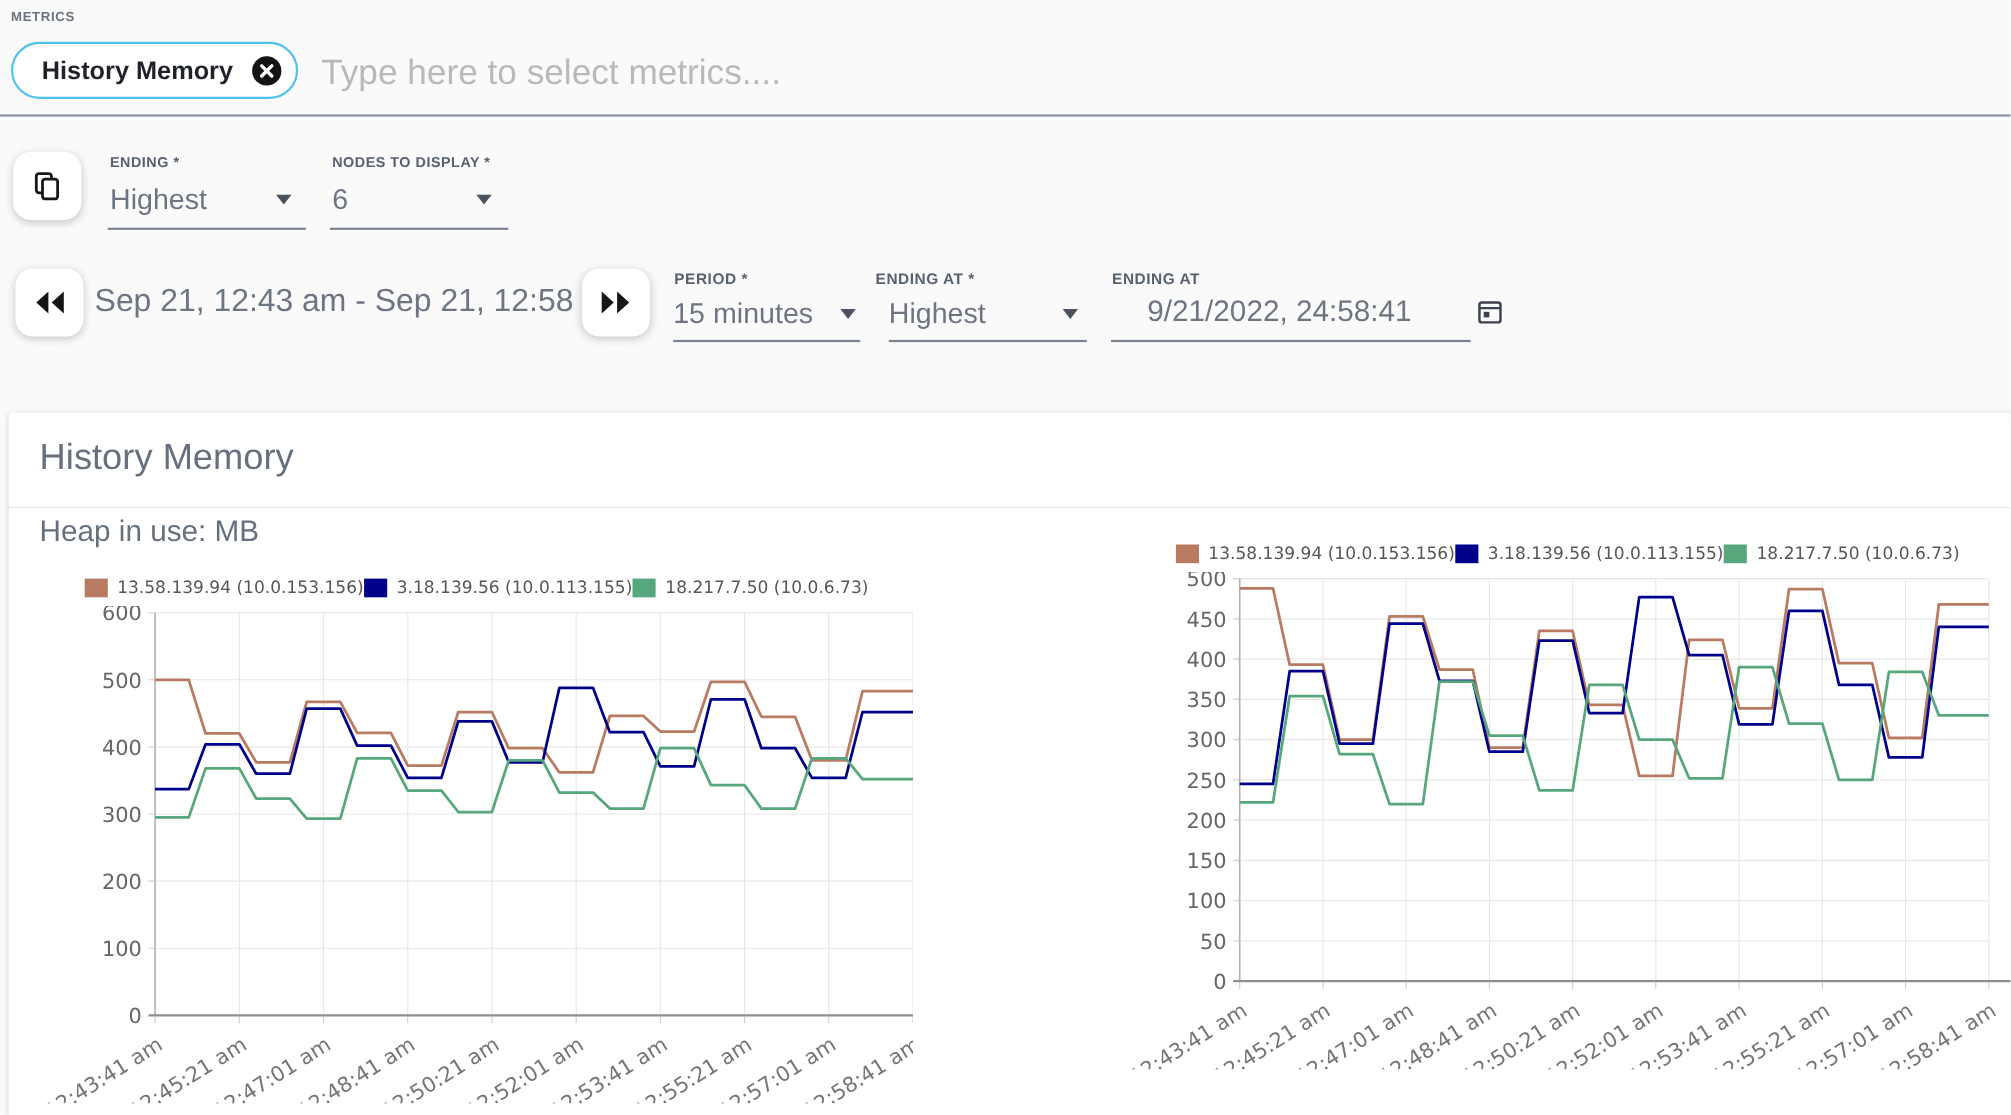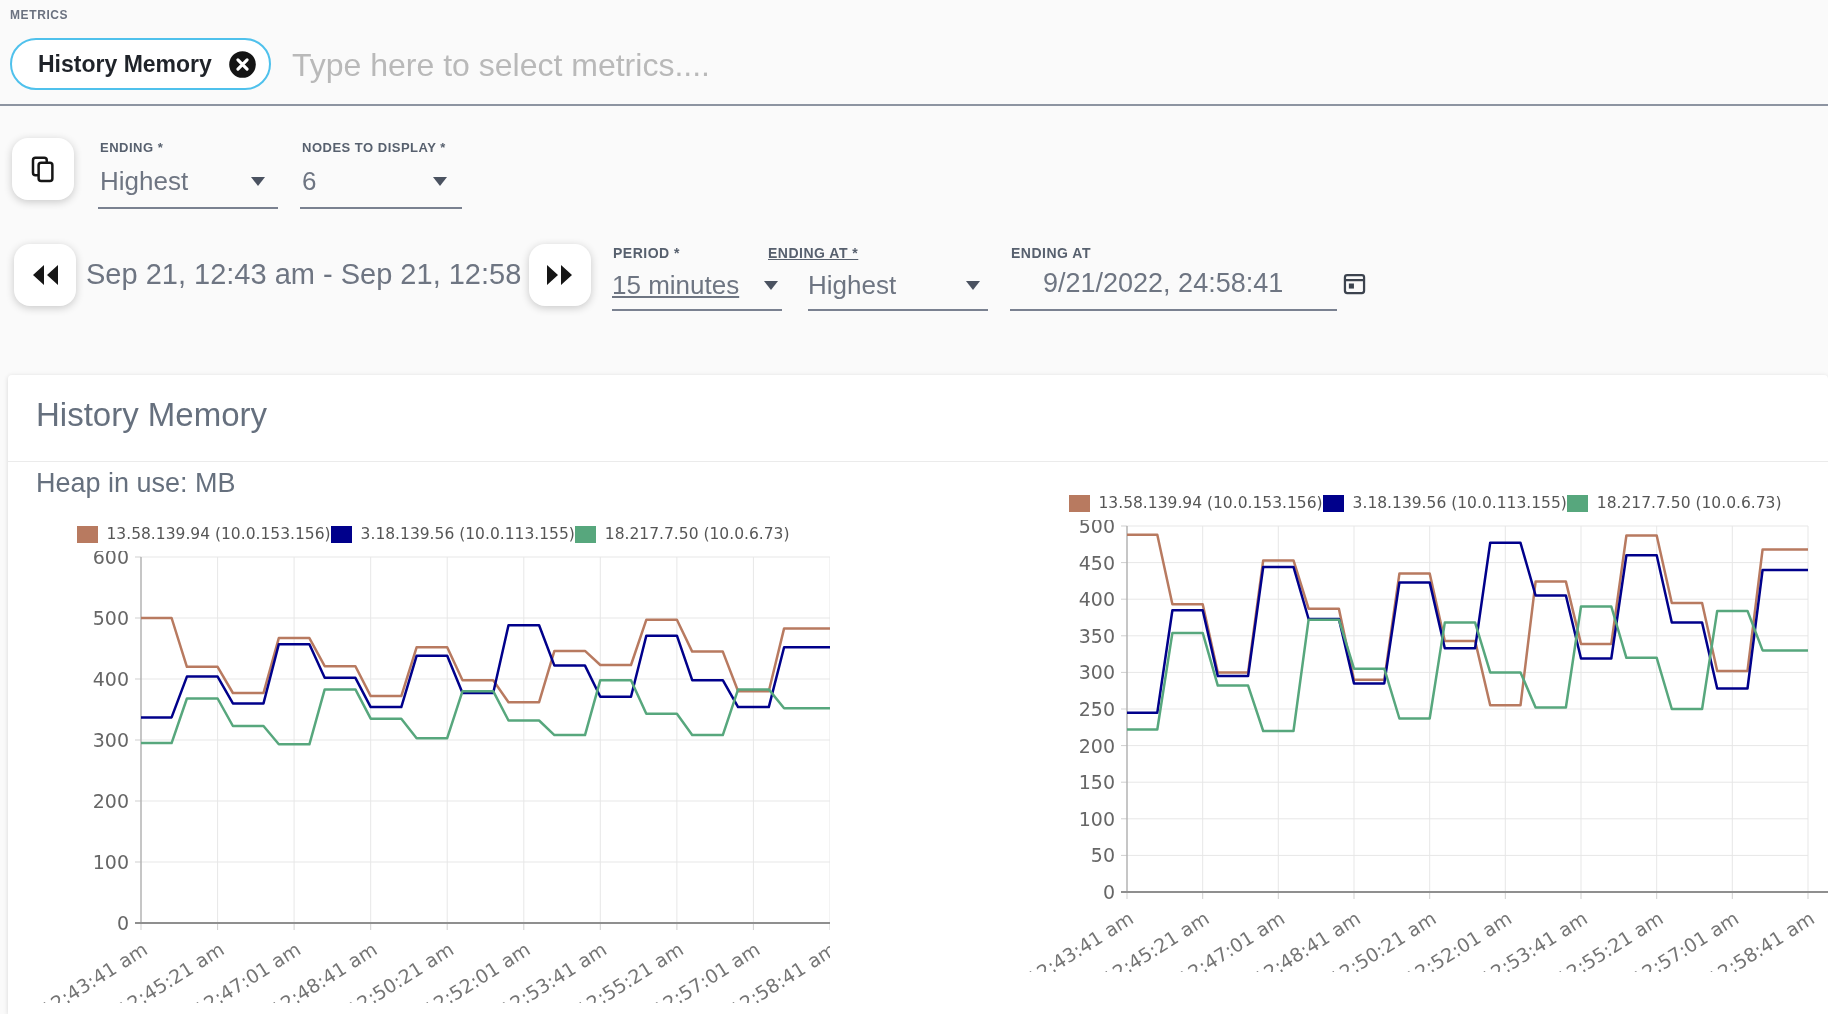--- a/index.html
+++ b/index.html
@@ -50,24 +50,24 @@
   .nodes-label { left:302px; top:140px; }
   .nodes-select { left:302px; top:166px; width:145px; }
   .nodes-underline { left:300px; top:207px; width:162px; }
 
   
   .rewind-btn { left:14px; top:244px; }
   .ff-btn { left:529px; top:244px; }
   .range-text { left:86px; top:258px; font-size:29px; color:#6e7582; white-space:nowrap; }
 
   .period-label { left:613px; top:245px; font-size:14px; }
-  .period-select { left:612px; top:270px; width:166px;text-decoration:underline; }
+  .period-select { left:612px; top:270px; width:166px; }
   .period-underline { left:612px; top:309px; width:170px; }
 
-  .endsel-label { left:768px; top:245px; font-size:14px;text-decoration:underline; }
+  .endsel-label { left:796px; top:245px; font-size:14px; }
   .endsel-select { left:808px; top:270px; width:172px; }
   .endsel-underline { left:808px; top:309px; width:180px; }
 
   .endinp-label { left:1011px; top:245px; font-size:14px; }
   .endinp-field { left:1043px; top:268px; width:325px; display:flex;
     align-items:center; justify-content:space-between; cursor:pointer; }
   .endinp-value { font-size:27px; color:#6e7582; white-space:nowrap; }
   .endinp-underline { left:1010px; top:309px; width:327px; }
   .cal-icon svg { display:block; }
 

